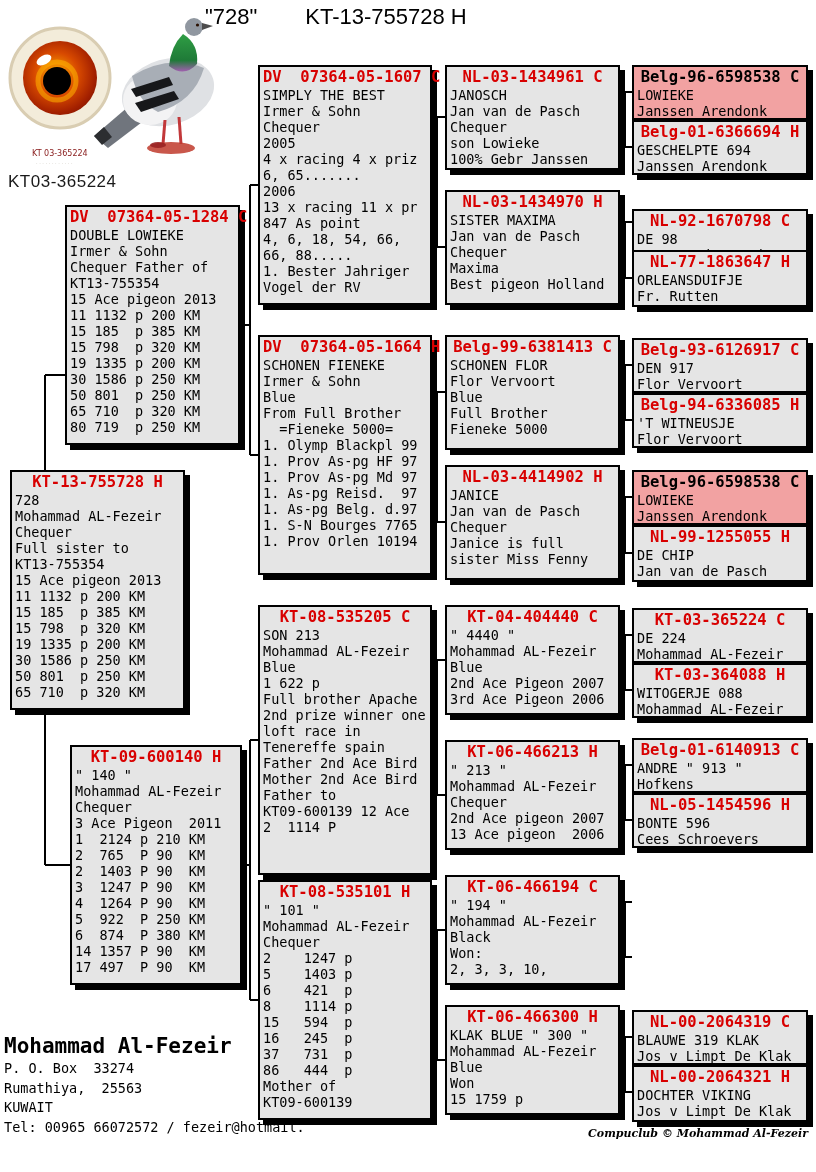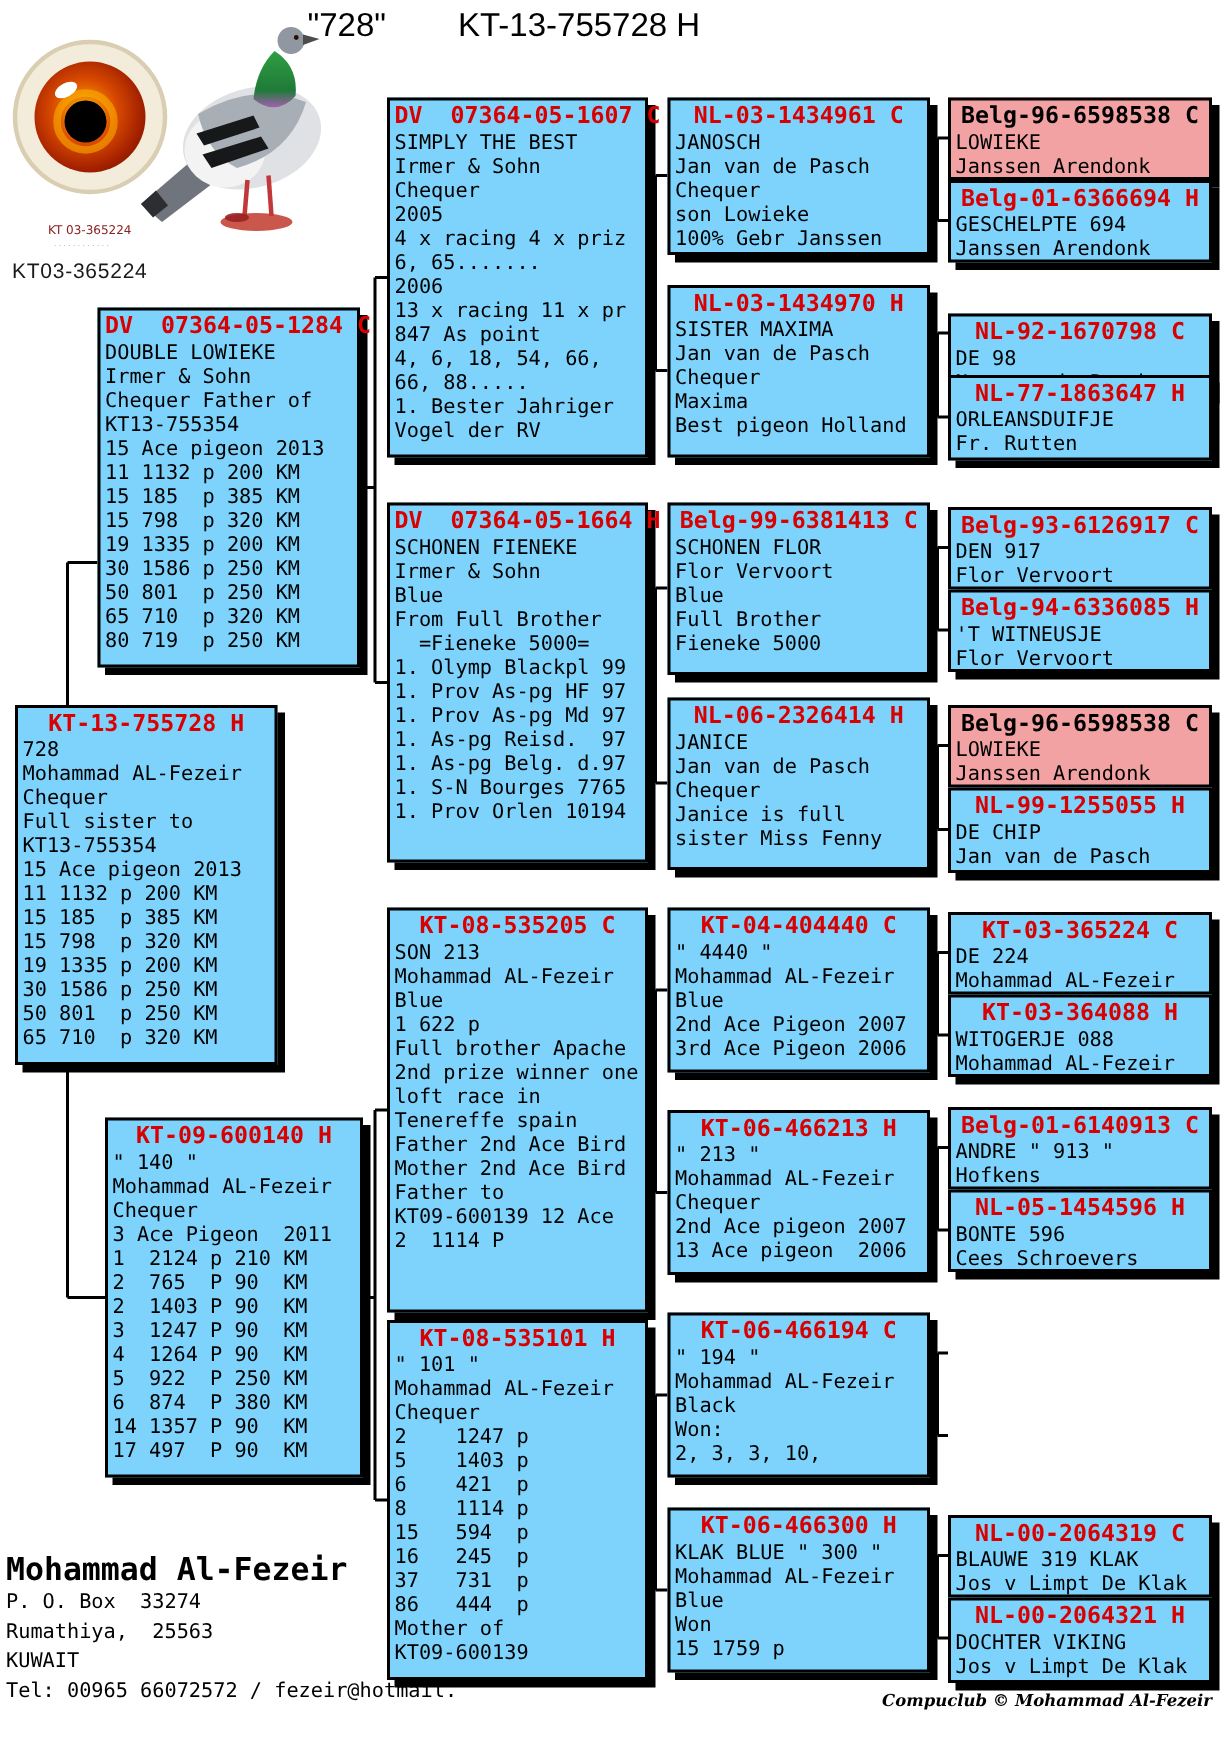--- a/index.html
+++ b/index.html
@@ -3,33 +3,33 @@
 <meta charset="utf-8">
 <style>
   :root{
     --red:#d80000;
     --pink:#f2a2a2;
   }
   html,body{margin:0;padding:0;background:#fff;}
   #page{position:relative;width:816px;height:1172px;background:#fff;overflow:hidden;
         font-family:"DejaVu Sans Mono",monospace;}
   .wires{position:absolute;left:0;top:0;z-index:1;}
-  .pbox{position:absolute;z-index:2;background:#7dd3fc;border:2px solid #000;
+  .pbox{position:absolute;z-index:2;background:#e5e5e5;border:2px solid #000;
         box-shadow:5px 5px 0 #000;box-sizing:border-box;padding:1px 3px;}
   .pbox .h{font-weight:bold;font-size:15.5px;line-height:19px;color:var(--red);
            text-align:center;white-space:pre;}
   .pbox .b{font-size:13.5px;line-height:16px;color:#000;white-space:pre;}
   .pbox.pink{background:var(--pink);}
   .pbox.pink .h{color:#000;}
   #title{position:absolute;left:205px;top:4px;z-index:2;
          font-family:"Liberation Sans",sans-serif;font-size:22px;color:#000;white-space:pre;}
   #title .gap{display:inline-block;width:48px;}
   #photo{position:absolute;left:8px;top:6px;z-index:0;}
   #photo-caption{position:absolute;left:8px;top:172px;z-index:2;
-                 font-family:"Liberation Sans",sans-serif;font-size:14px;color:#1a1a1a;
+                 font-family:"Liberation Sans",sans-serif;font-size:17px;color:#1a1a1a;
                  letter-spacing:.5px;}
   #contact{position:absolute;left:4px;top:1033px;z-index:0;color:#000;}
   #contact .cname{font-size:21px;font-weight:bold;line-height:26px;white-space:pre;}
   #contact .clines{font-size:13.5px;line-height:19.5px;white-space:pre;}
   #footer{position:absolute;right:8px;top:1127px;z-index:2;
           font-family:"DejaVu Serif",serif;font-style:italic;font-weight:bold;
           font-size:11px;color:#000;}
 </style>
 </head>
 <body>
@@ -234,21 +234,21 @@
   </div>
   <div class="pbox" style="left:445px;top:335px;width:175px;height:115px">
     <div class="h">Belg-99-6381413 C</div>
     <div class="b">SCHONEN FLOR
 Flor Vervoort
 Blue
 Full Brother
 Fieneke 5000</div>
   </div>
   <div class="pbox" style="left:445px;top:465px;width:175px;height:115px">
-    <div class="h">NL-06-2326414 H</div>
+    <div class="h">NL-03-4414902 H</div>
     <div class="b">JANICE
 Jan van de Pasch
 Chequer
 Janice is full
 sister Miss Fenny</div>
   </div>
   <div class="pbox" style="left:445px;top:605px;width:175px;height:110px">
     <div class="h">KT-04-404440 C</div>
     <div class="b">" 4440 "
 Mohammad AL-Fezeir

